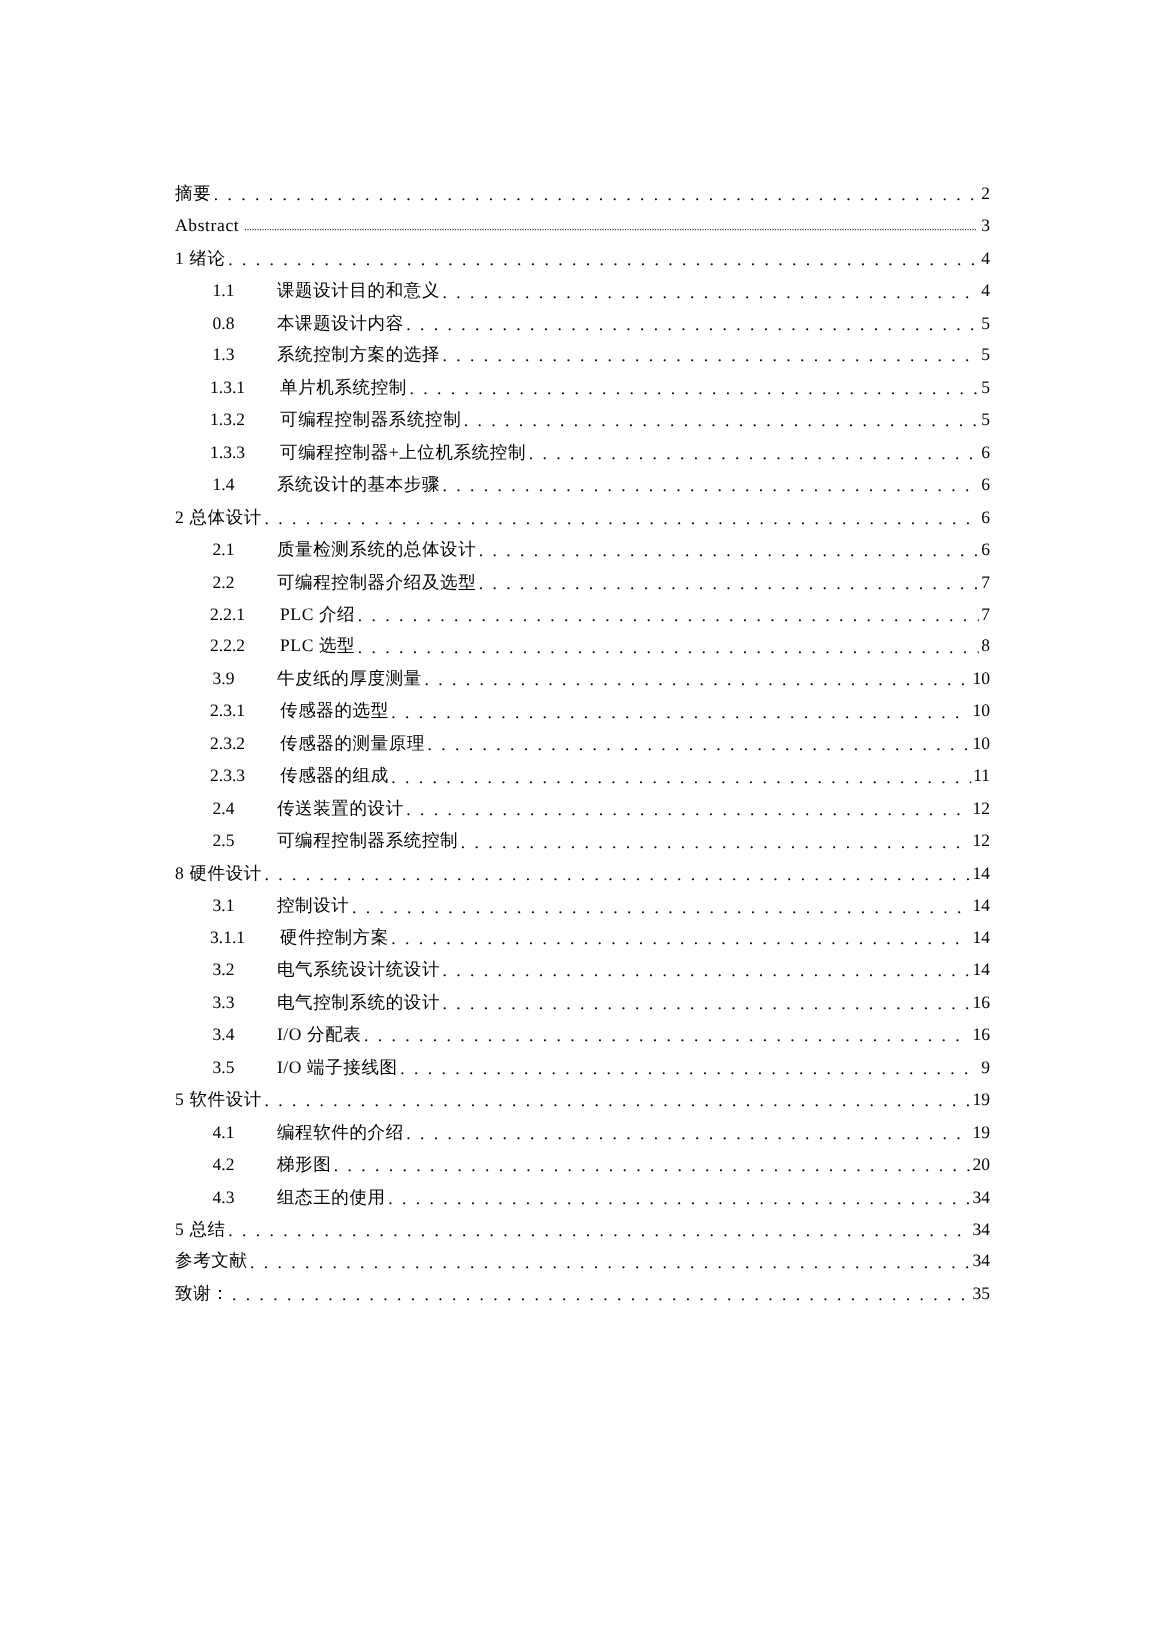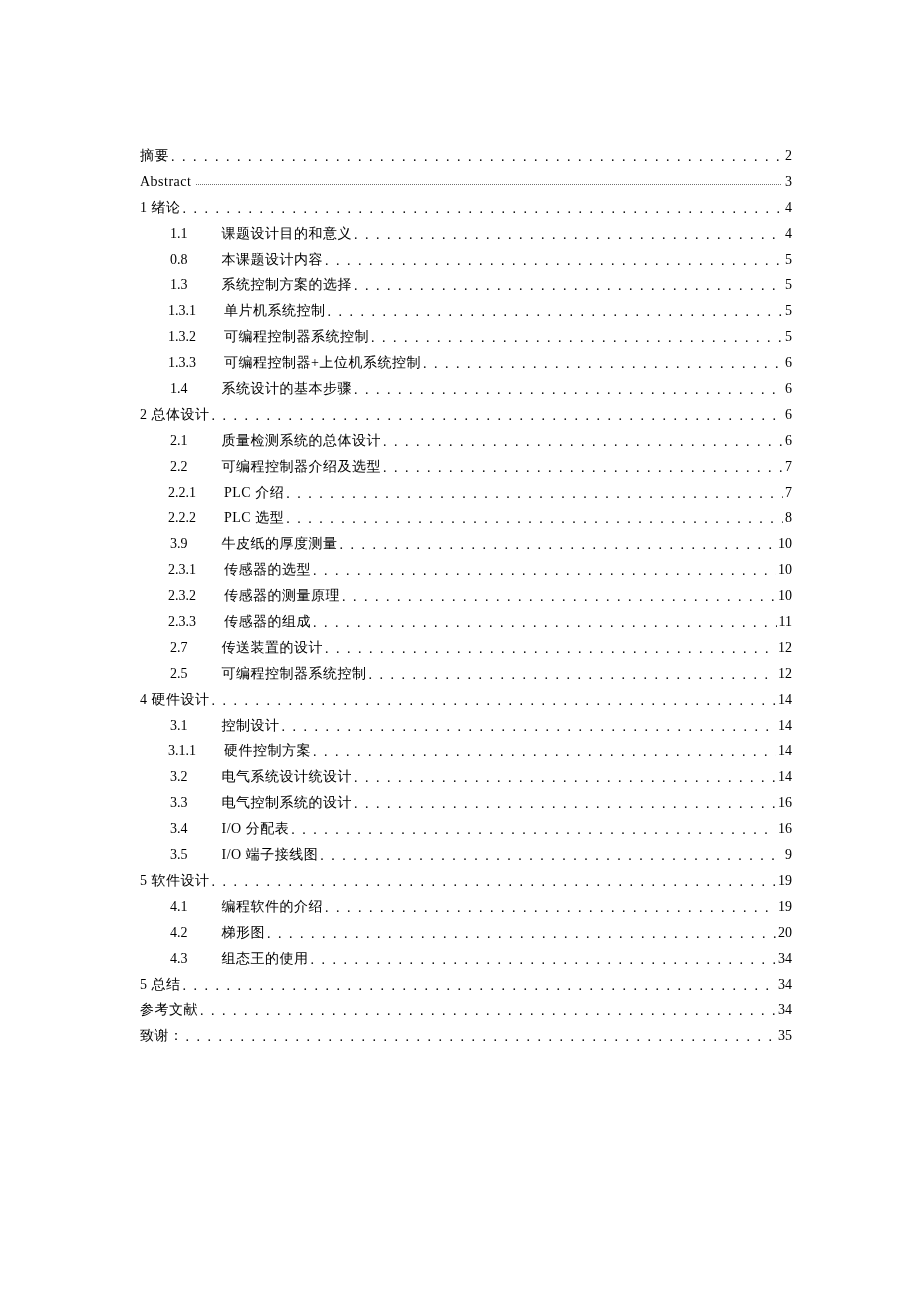--- a/index.html
+++ b/index.html
@@ -177,33 +177,33 @@
       <span class="toc-dots">. . . . . . . . . . . . . . . . . . . . . . . . . . . . . . . . . . . . . . . . . . . . . . . . . . . . . . . . . . . . . . . . . . . . . . . . . . . . . . . . . . . . . . . . . . . . . . . . . . . . . . . . . . . . . . . . . . . . . . . . . . . . . . . . . . . . . . . . . . . . . . . . . . . . . . . . . . . . . . . . . . . . . . . . . . . . . . . . . . . . . . . . . . . . . . . . . . . . . . . . </span>
       <span class="toc-page">10</span>
     </div>
     <div class="toc-entry level-2">
       <span class="toc-number wide">2.3.3</span>
       <span class="toc-title">传感器的组成</span>
       <span class="toc-dots">. . . . . . . . . . . . . . . . . . . . . . . . . . . . . . . . . . . . . . . . . . . . . . . . . . . . . . . . . . . . . . . . . . . . . . . . . . . . . . . . . . . . . . . . . . . . . . . . . . . . . . . . . . . . . . . . . . . . . . . . . . . . . . . . . . . . . . . . . . . . . . . . . . . . . . . . . . . . . . . . . . . . . . . . . . . . . . . . . . . . . . . . . . . . . . . . . . . . . . . . </span>
       <span class="toc-page">11</span>
     </div>
     <div class="toc-entry level-1">
-      <span class="toc-number">2.7</span>
+      <span class="toc-number">2.4</span>
       <span class="toc-title">传送装置的设计</span>
       <span class="toc-dots">. . . . . . . . . . . . . . . . . . . . . . . . . . . . . . . . . . . . . . . . . . . . . . . . . . . . . . . . . . . . . . . . . . . . . . . . . . . . . . . . . . . . . . . . . . . . . . . . . . . . . . . . . . . . . . . . . . . . . . . . . . . . . . . . . . . . . . . . . . . . . . . . . . . . . . . . . . . . . . . . . . . . . . . . . . . . . . . . . . . . . . . . . . . . . . . . . . . . . . . . </span>
       <span class="toc-page">12</span>
     </div>
     <div class="toc-entry level-1">
       <span class="toc-number">2.5</span>
       <span class="toc-title">可编程控制器系统控制</span>
       <span class="toc-dots">. . . . . . . . . . . . . . . . . . . . . . . . . . . . . . . . . . . . . . . . . . . . . . . . . . . . . . . . . . . . . . . . . . . . . . . . . . . . . . . . . . . . . . . . . . . . . . . . . . . . . . . . . . . . . . . . . . . . . . . . . . . . . . . . . . . . . . . . . . . . . . . . . . . . . . . . . . . . . . . . . . . . . . . . . . . . . . . . . . . . . . . . . . . . . . . . . . . . . . . . </span>
       <span class="toc-page">12</span>
     </div>
     <div class="toc-entry level-0">
-      <span class="toc-title">4 硬件设计</span>
+      <span class="toc-title">8 硬件设计</span>
       <span class="toc-dots">. . . . . . . . . . . . . . . . . . . . . . . . . . . . . . . . . . . . . . . . . . . . . . . . . . . . . . . . . . . . . . . . . . . . . . . . . . . . . . . . . . . . . . . . . . . . . . . . . . . . . . . . . . . . . . . . . . . . . . . . . . . . . . . . . . . . . . . . . . . . . . . . . . . . . . . . . . . . . . . . . . . . . . . . . . . . . . . . . . . . . . . . . . . . . . . . . . . . . . . . </span>
       <span class="toc-page">14</span>
     </div>
     <div class="toc-entry level-1">
       <span class="toc-number">3.1</span>
       <span class="toc-title">控制设计</span>
       <span class="toc-dots">. . . . . . . . . . . . . . . . . . . . . . . . . . . . . . . . . . . . . . . . . . . . . . . . . . . . . . . . . . . . . . . . . . . . . . . . . . . . . . . . . . . . . . . . . . . . . . . . . . . . . . . . . . . . . . . . . . . . . . . . . . . . . . . . . . . . . . . . . . . . . . . . . . . . . . . . . . . . . . . . . . . . . . . . . . . . . . . . . . . . . . . . . . . . . . . . . . . . . . . . </span>
       <span class="toc-page">14</span>
     </div>
     <div class="toc-entry level-2">

